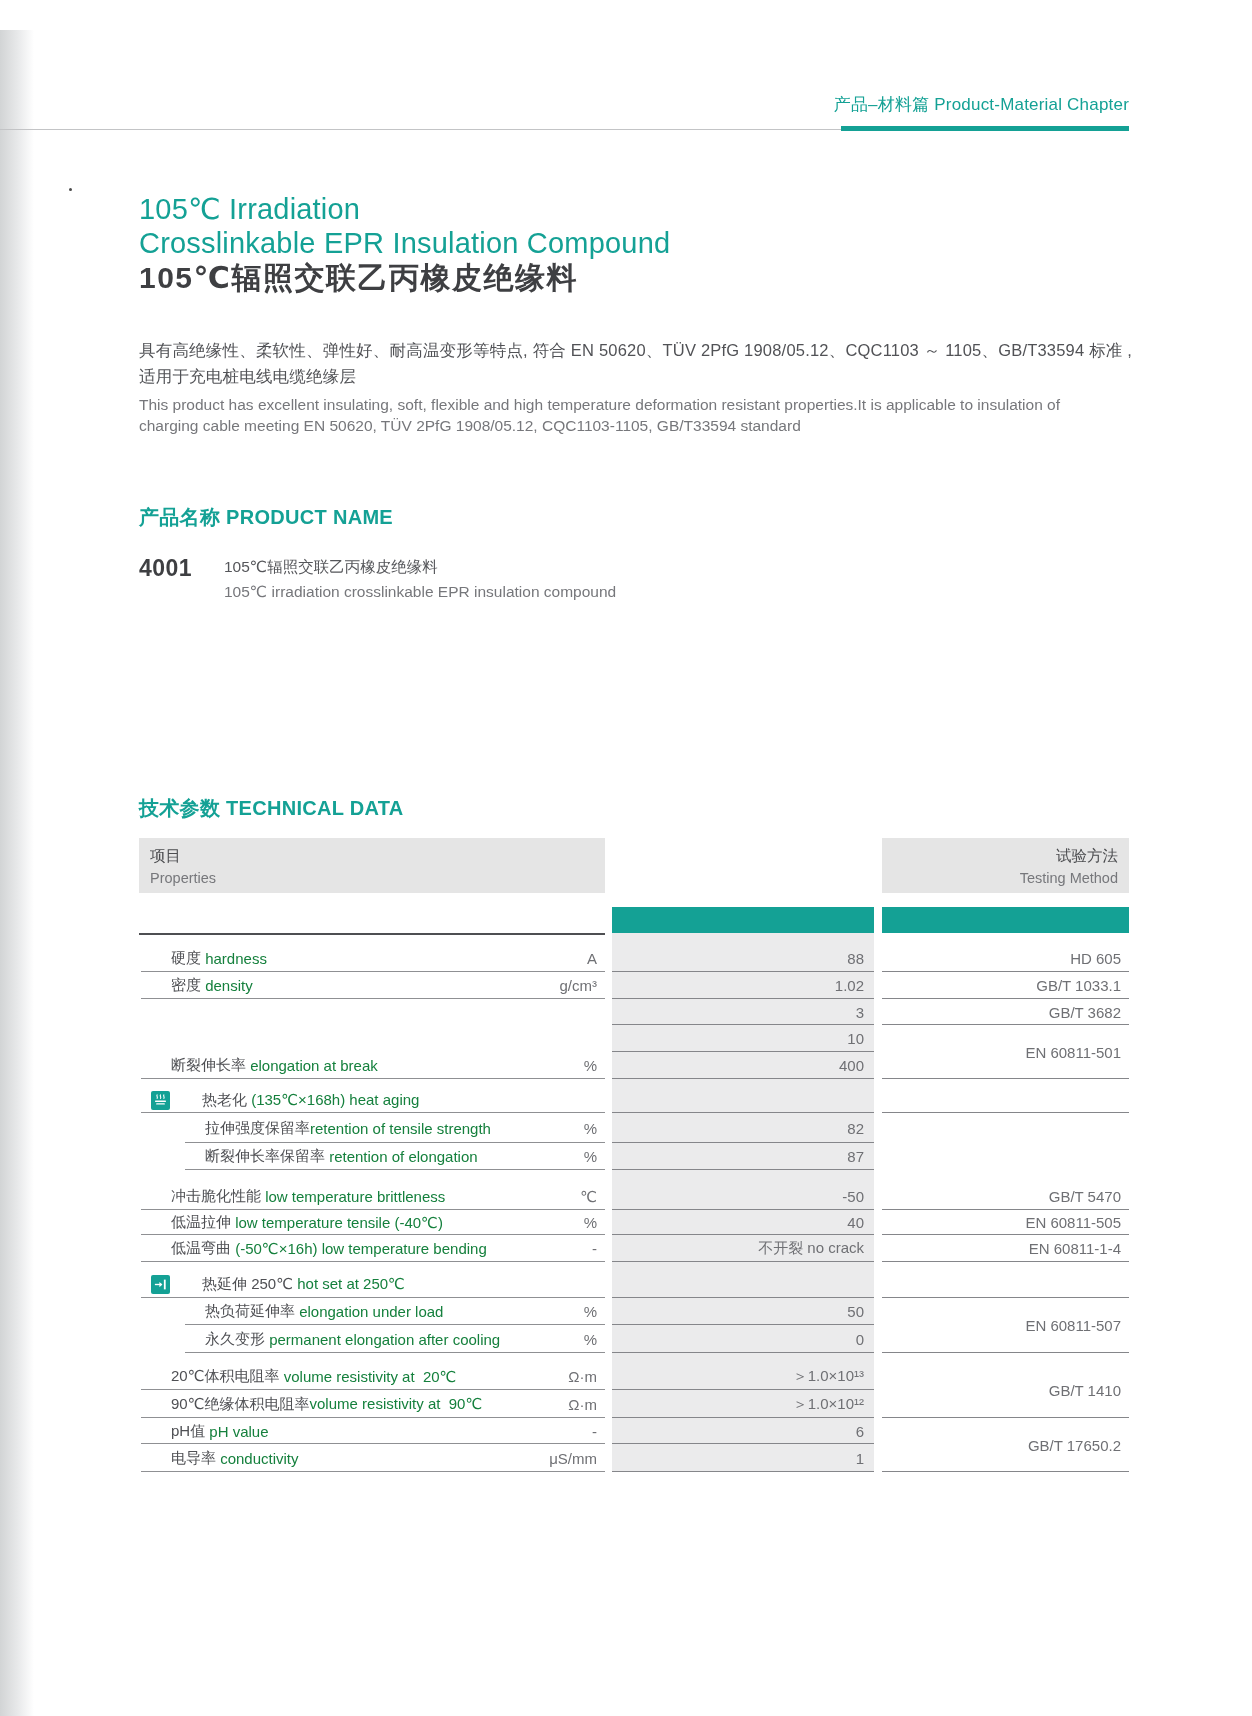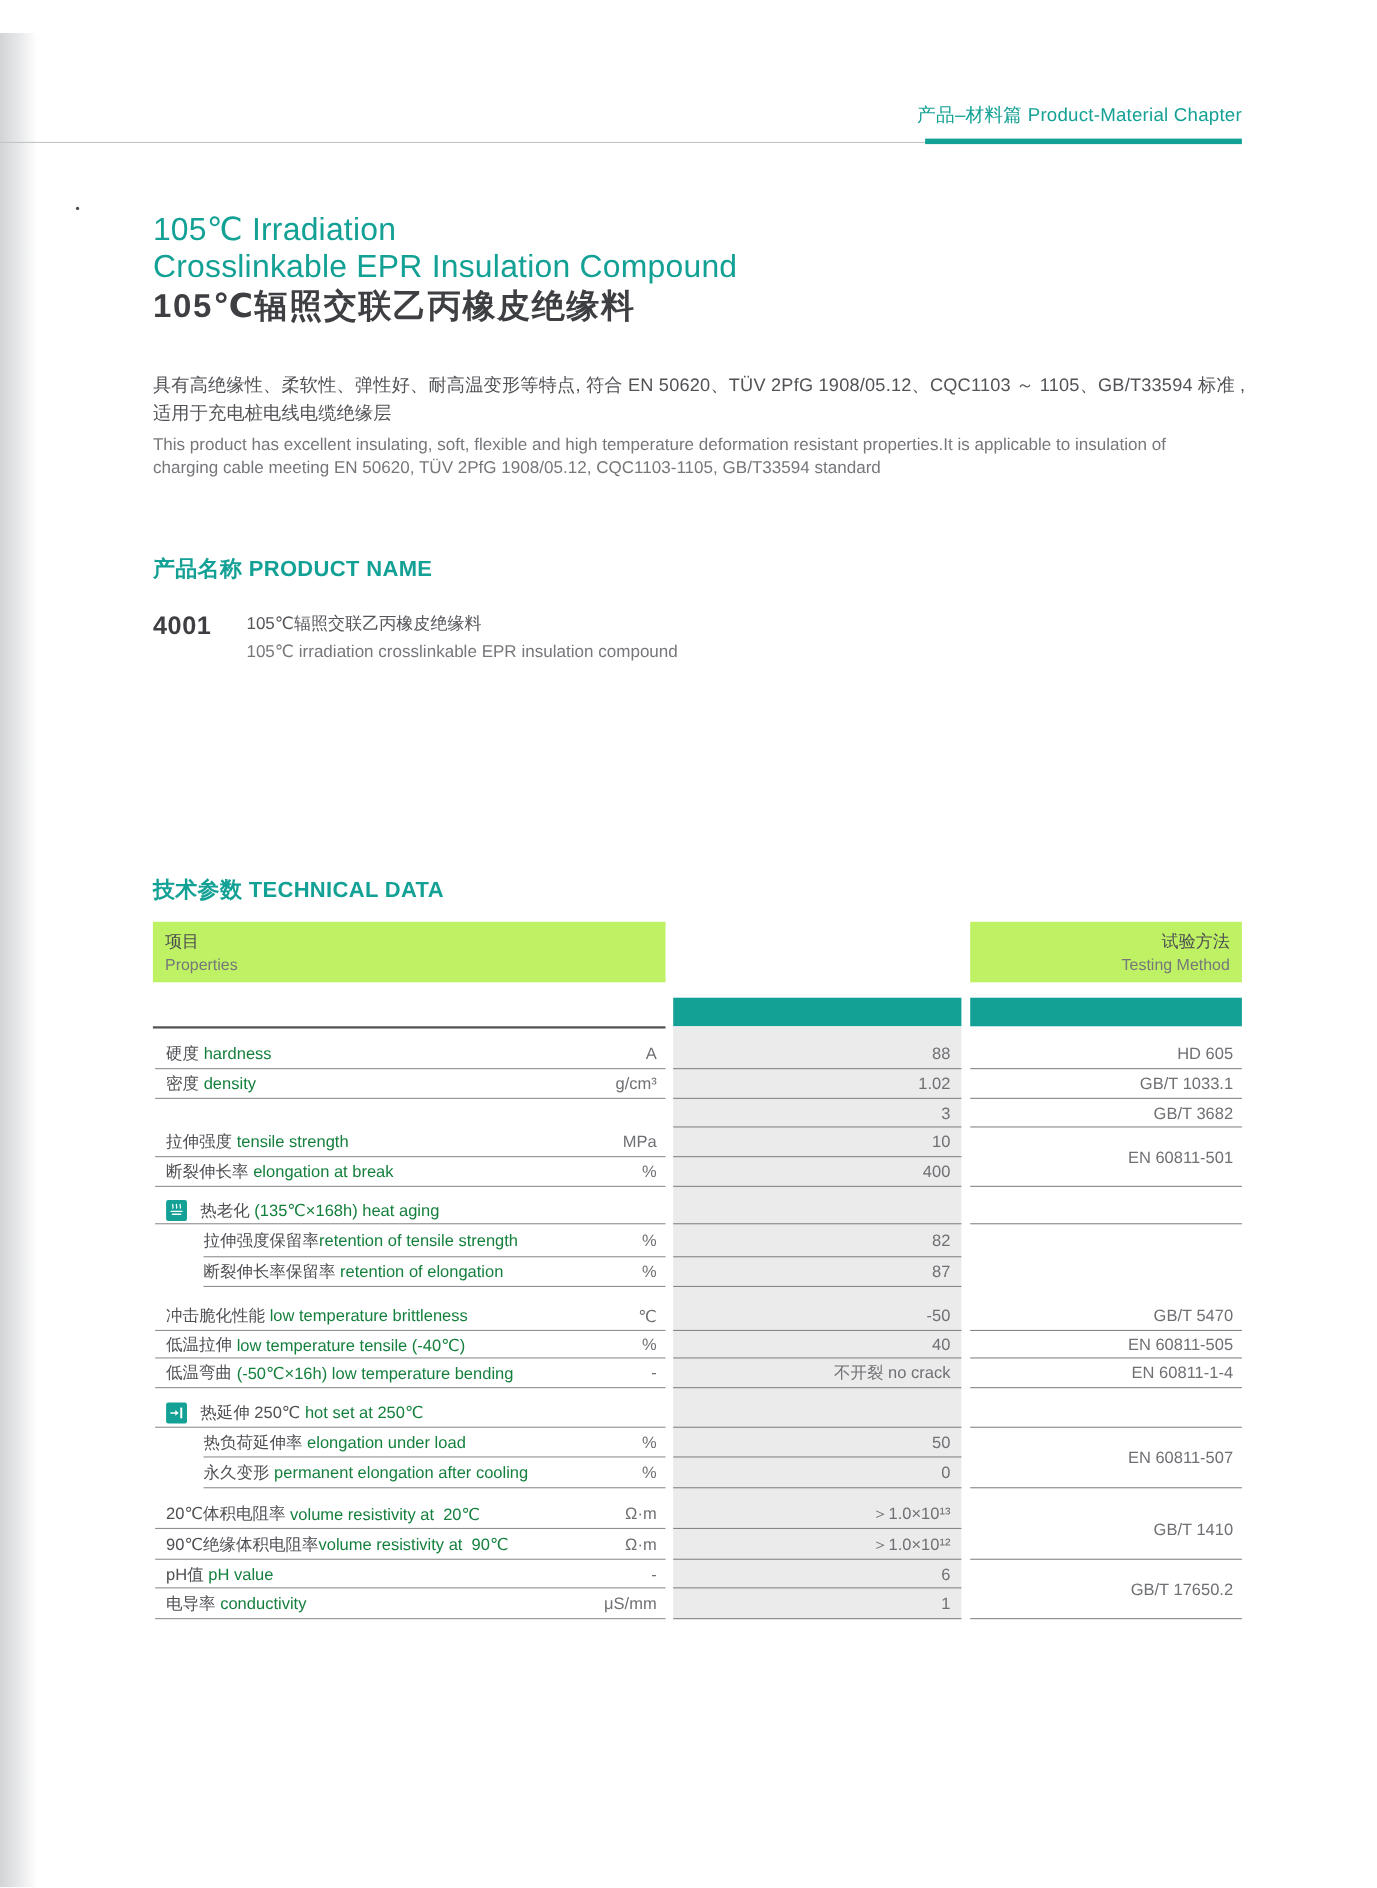--- a/index.html
+++ b/index.html
@@ -15,21 +15,21 @@
   .title-zh{position:absolute;left:139px;top:258px;color:#3e3f42;font-size:30px;font-weight:700;letter-spacing:1.5px;}
   .desc-zh{position:absolute;left:139px;top:337px;width:994px;color:#515256;font-size:16.5px;line-height:26px;letter-spacing:.2px;}
   .desc-en{position:absolute;left:139px;top:394px;width:980px;color:#76777b;font-size:15.5px;line-height:21px;}
   .sec-heading{position:absolute;left:139px;color:#14a195;font-size:20px;font-weight:700;letter-spacing:.3px;}
   .ph{top:504px;} .th{top:795px;}
   .code{position:absolute;left:139px;top:555px;color:#3e3f42;font-size:23px;font-weight:700;letter-spacing:.5px;}
   .pname-zh{position:absolute;left:224px;top:557px;color:#55565a;font-size:15.5px;}
   .pname-en{position:absolute;left:224px;top:583px;color:#76777b;font-size:15.5px;}
 
   .tbl-head{position:absolute;left:139px;top:838px;display:grid;grid-template-columns:466px 7px 262px 8px 247px;}
-  .hblock{height:55px;background:#bef264;box-sizing:border-box;padding:8px 11px 7px 11px;
+  .hblock{height:55px;background:#e5e5e5;box-sizing:border-box;padding:8px 11px 7px 11px;
           display:flex;flex-direction:column;justify-content:space-between;}
   .hblock .hz{color:#4c4d50;font-size:15.5px;}
   .hblock .he{color:#76777b;font-size:14.5px;}
   .hb1{grid-column:1;}
   .hb2{grid-column:3;align-items:flex-end;}
   .hb3{grid-column:5;align-items:flex-end;}
 
   .teal-row{position:absolute;left:139px;top:907px;display:grid;grid-template-columns:466px 7px 262px 8px 247px;}
   .tealband{height:26px;background:#14a195;}
   .tb2{grid-column:3;} .tb3{grid-column:5;}
@@ -38,21 +38,21 @@
          grid-template-columns:466px 7px 262px 8px 247px;
          grid-template-rows:11px 28px 27px 26px 27px 27px 34px 30px 27px 13px 27px 25px 27px 36px 27px 28px 10px 27px 28px 26px 28px;}
   .valbg{grid-area:1/3/22/4;background:#ebebec;}
   .topline{grid-area:1/1/2/2;border-top:2px solid #4e4f52;}
   .lc,.lh{grid-column:1;position:relative;display:flex;align-items:center;
           padding:0 8px 0 12px;box-sizing:border-box;font-size:15px;}
   .lh{padding-top:8px;}
   .lc::after,.lh::after{content:"";position:absolute;left:2px;right:0;bottom:0;height:1px;background:#8f9093;}
   .lc.ind{padding-left:46px;}
   .lc.ind::after{left:46px;}
-  .lz{color:#4f5054;white-space:pre;}
+  .lz{color:#4f5054;white-space:pre;margin-left:20px;}
   .le{color:#15803d;white-space:pre;}
   .lu{margin-left:auto;color:#6f7074;}
   .icon{width:19px;height:19px;border-radius:2px;background:#14a195;margin-right:12px;flex:0 0 auto;
         display:flex;align-items:center;justify-content:center;}
   .vc{grid-column:3;position:relative;z-index:1;display:flex;align-items:center;justify-content:flex-end;
       padding-right:10px;box-sizing:border-box;font-size:15px;color:#6f7074;}
   .mc{grid-column:5;position:relative;display:flex;align-items:center;justify-content:flex-end;
       padding-right:8px;box-sizing:border-box;font-size:15px;color:#6f7074;}
   .vc::after,.mc::after{content:"";position:absolute;left:0;right:0;bottom:0;height:1px;background:#85868a;}
 </style>
@@ -105,25 +105,20 @@
 
     <div class="lc" style="grid-row:2">
       <span class="lz">硬度 </span>
         <span class="le">hardness</span>
       <span class="lu">A</span>
       </div>
     <div class="lc" style="grid-row:3">
       <span class="lz">密度 </span>
         <span class="le">density</span>
       <span class="lu">g/cm³</span>
-      </div>
-    <div class="lc" style="grid-row:5">
-      <span class="lz">拉伸强度 </span>
-        <span class="le">tensile strength</span>
-      <span class="lu">MPa</span>
       </div>
     <div class="lc" style="grid-row:6">
       <span class="lz">断裂伸长率 </span>
         <span class="le">elongation at break</span>
       <span class="lu">%</span>
       </div>
 
     <div class="lh" style="grid-row:7">
       <span class="icon">
         <svg width="15" height="15" viewBox="0 0 20 20">

